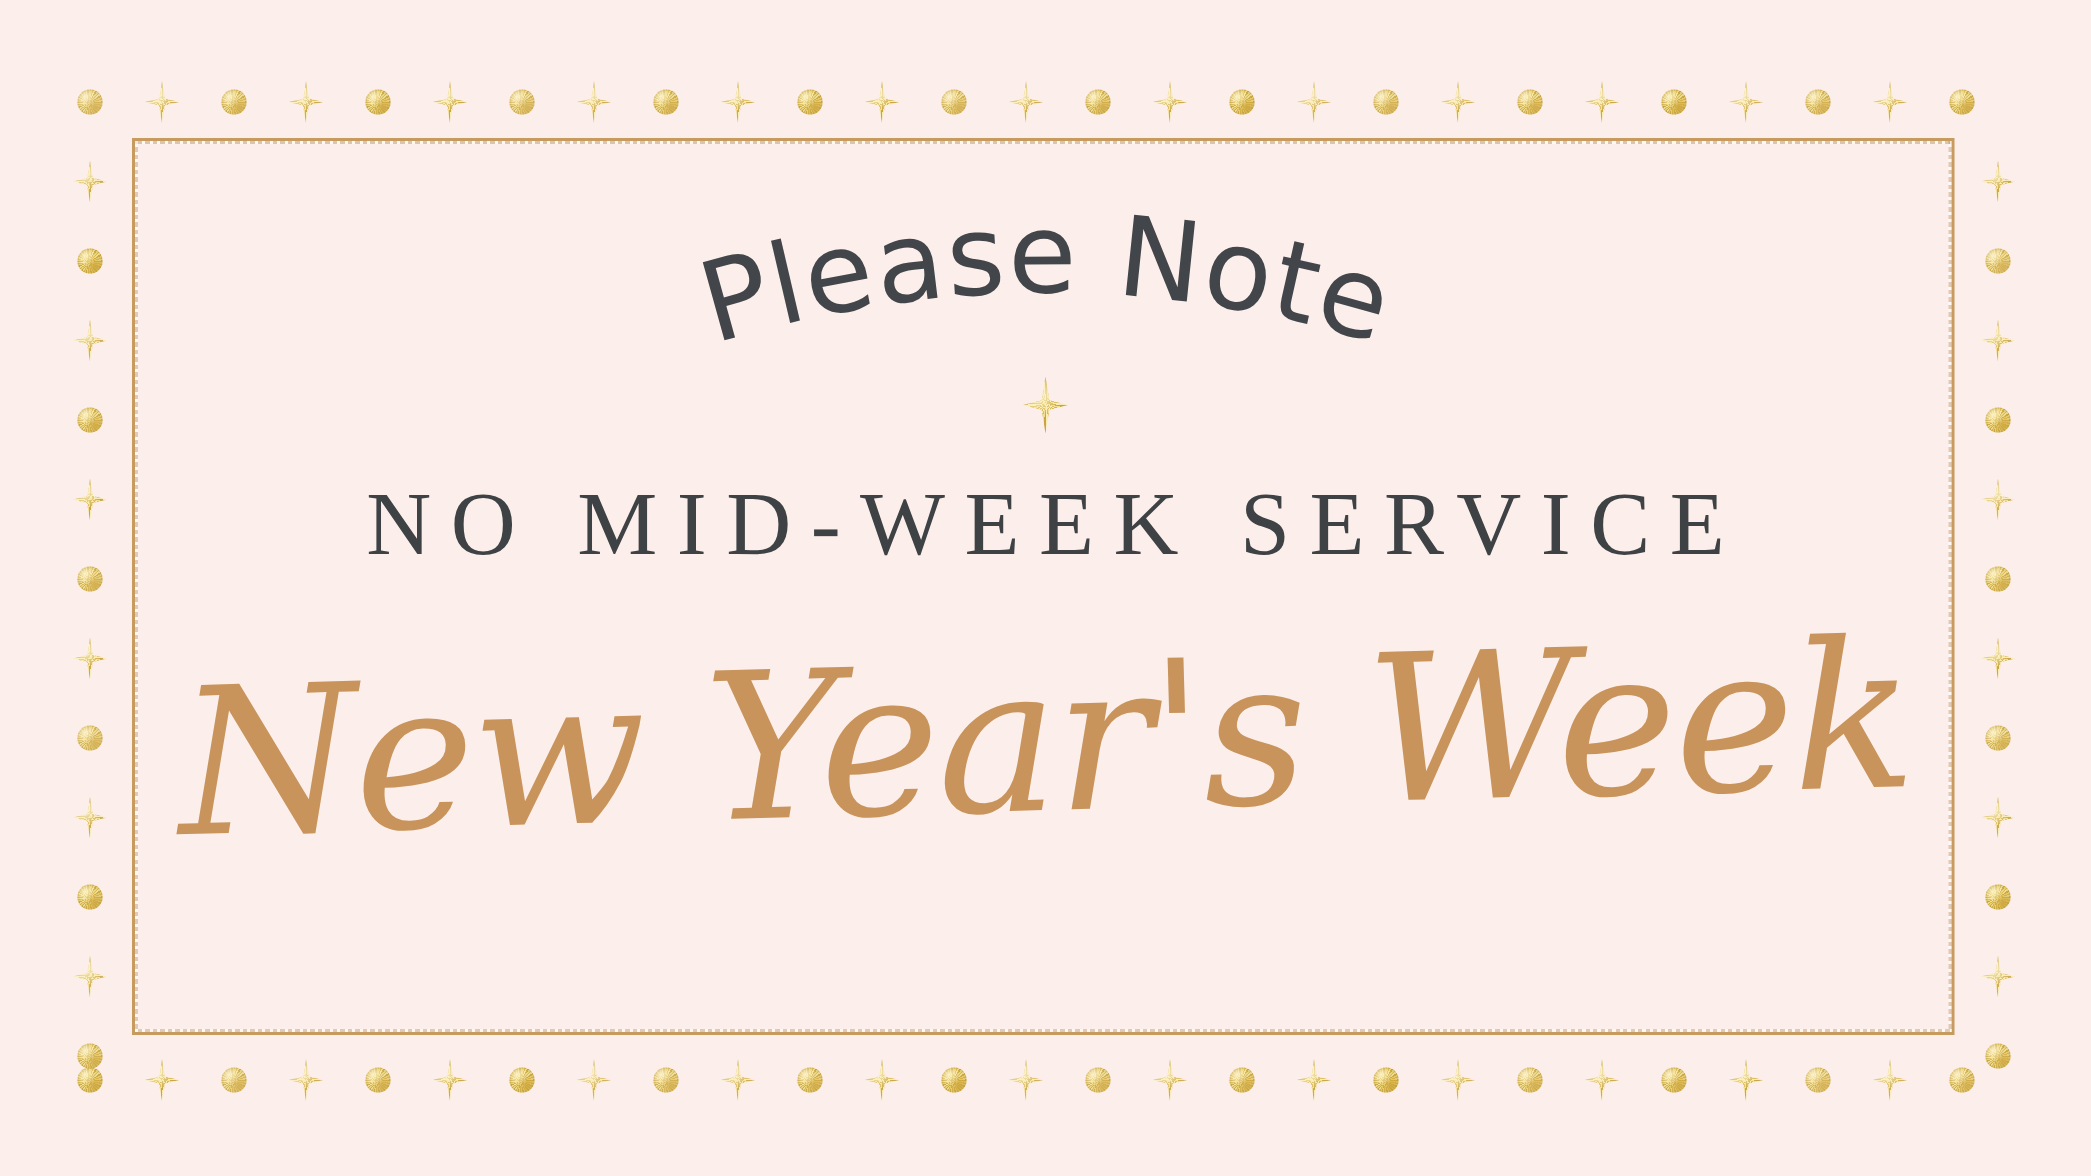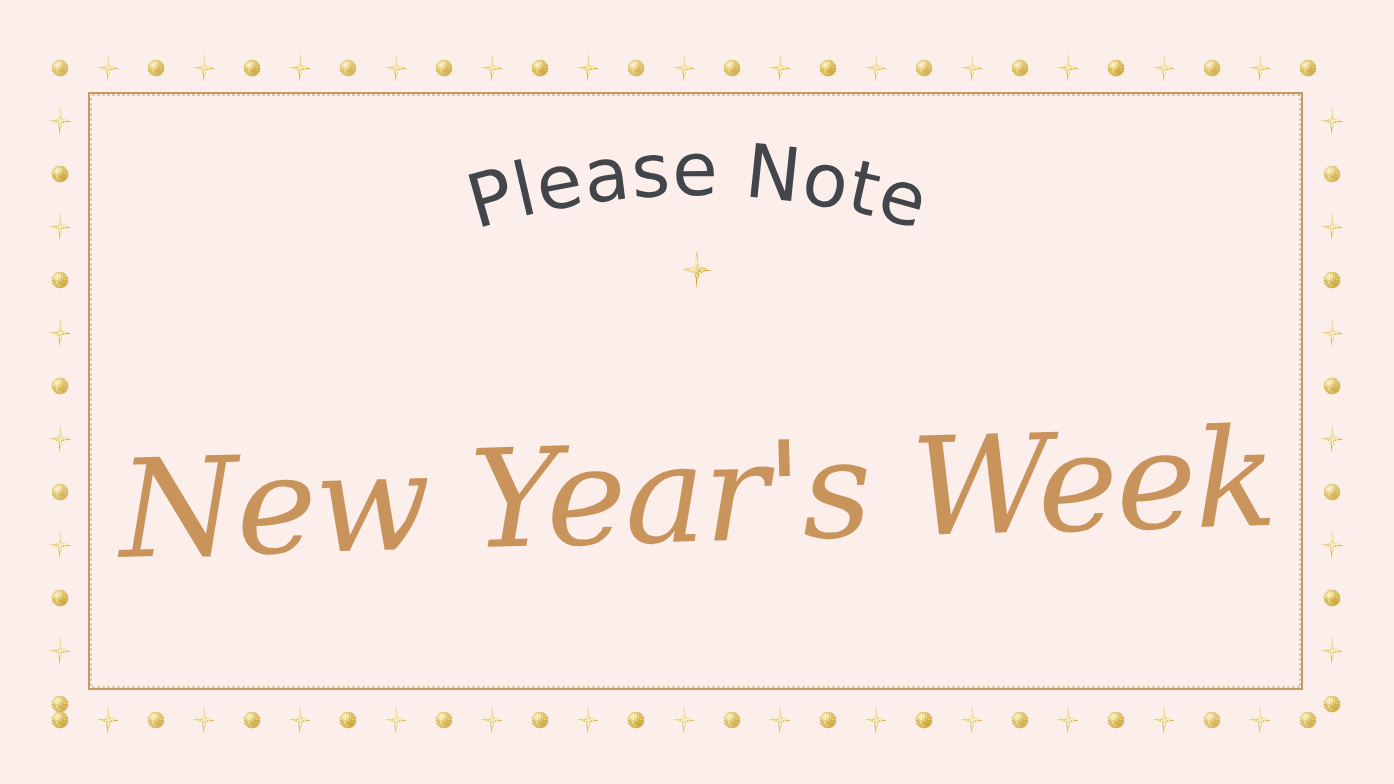--- a/index.html
+++ b/index.html
@@ -230,16 +230,17 @@
         <path id="arc-path" d="M 455 118 Q 697 36 940 118" fill="none"></path>
       </defs>
       <text text-anchor="middle">
         <textPath href="#arc-path" startOffset="50%">Please Note</textPath>
       </text>
     </svg>
   </div>
 
   <div class="ornament orn-star" id="divider-star"></div>
 
+  <div id="serif-line">NO MID-WEEK SERVICE</div>
 
   <div id="script-line">New Year's Week</div>
 
 </div>
 
 </body></html>

